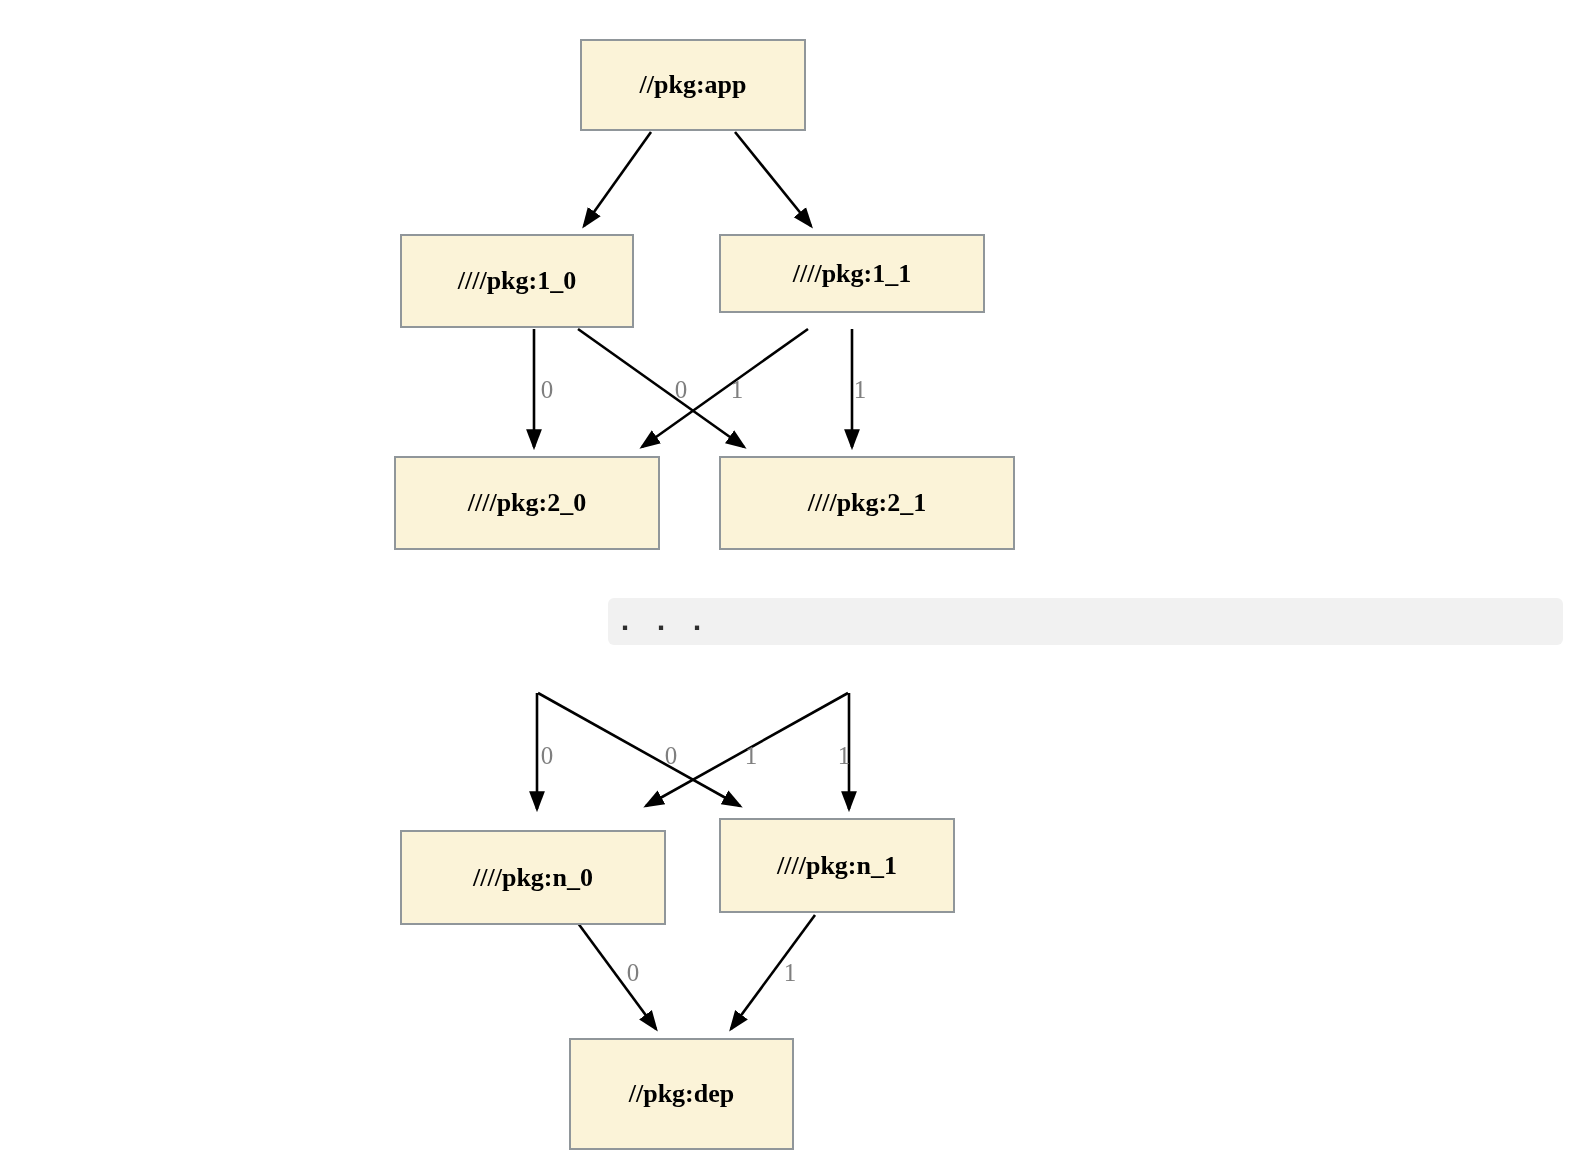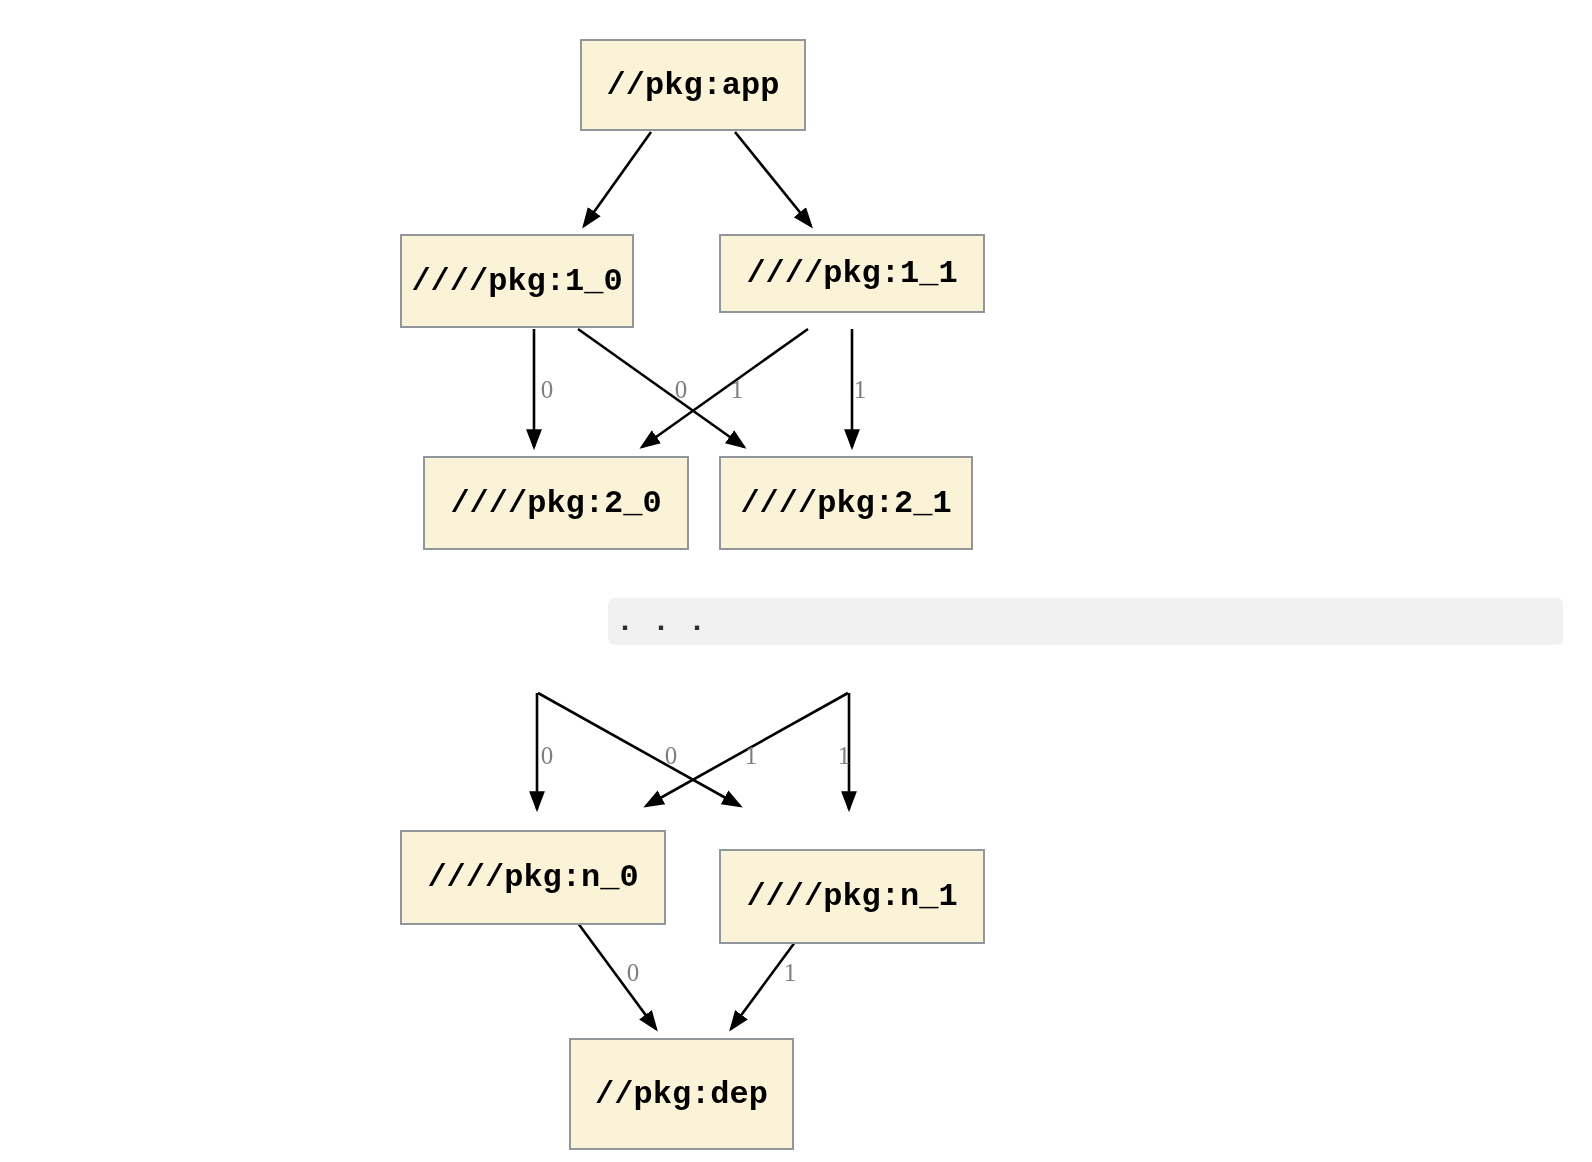--- a/index.html
+++ b/index.html
@@ -33,23 +33,23 @@
     height: 1162px;
   }
   .node {
     position: absolute;
     box-sizing: border-box;
     background: var(--node-fill, #FBF3D8);
     border: 2px solid var(--node-border, #90969A);
     display: flex;
     align-items: center;
     justify-content: center;
-    font-family: Liberation Mono, monospace;
+    font-family: Liberation Serif, serif;
     font-weight: 700;
-    font-size: 32px;
+    font-size: 26px;
     color: var(--node-text, #000);
     white-space: nowrap;
   }
   .edge-label {
     position: absolute;
     transform: translate(-50%, -50%);
     font-family: "Liberation Serif", serif;
     font-size: 25px;
     line-height: 1;
     color: var(--edge-label, #7F7F7F);
@@ -99,31 +99,31 @@
     <line x1="572" y1="915" x2="656" y2="1029" stroke="var(--edge,#000)" stroke-width="2.6" marker-end="url(#arrow)"></line>
     <line x1="815" y1="915" x2="731" y2="1029" stroke="var(--edge,#000)" stroke-width="2.6" marker-end="url(#arrow)"></line>
   </svg>
 
   <div class="node" style="left:580px; top:39px; width:226px; height:92px;">//pkg:app</div>
 
   <div class="node" style="left:400px; top:234px; width:234px; height:94px;">////pkg:1_0</div>
 
   <div class="node" style="left:719px; top:234px; width:266px; height:79px;">////pkg:1_1</div>
 
-  <div class="node" style="left:423px; top:456px; width:266px; height:94px;">////pkg:2_0</div>
+  <div class="node" style="left:394px; top:456px; width:266px; height:94px;">////pkg:2_0</div>
 
-  <div class="node" style="left:719px; top:456px; width:254px; height:94px;">////pkg:2_1</div>
+  <div class="node" style="left:719px; top:456px; width:296px; height:94px;">////pkg:2_1</div>
 
   <div class="band">
     <span class="dots">. . .</span>
   </div>
 
   <div class="node" style="left:400px; top:830px; width:266px; height:95px;">////pkg:n_0</div>
 
-  <div class="node" style="left:719px; top:818px; width:266px; height:95px;margin-top:31px;">////pkg:n_1</div>
+  <div class="node" style="left:719px; top:818px; width:236px; height:95px;">////pkg:n_1</div>
 
   <div class="node" style="left:569px; top:1038px; width:225px; height:112px;">//pkg:dep</div>
 
   <span class="edge-label" style="left:547px; top:389px;">0</span>
   <span class="edge-label" style="left:681px; top:389px;">0</span>
   <span class="edge-label" style="left:737px; top:389px;">1</span>
   <span class="edge-label" style="left:860px; top:389px;">1</span>
 
   <span class="edge-label" style="left:547px; top:755px;">0</span>
   <span class="edge-label" style="left:671px; top:755px;">0</span>

